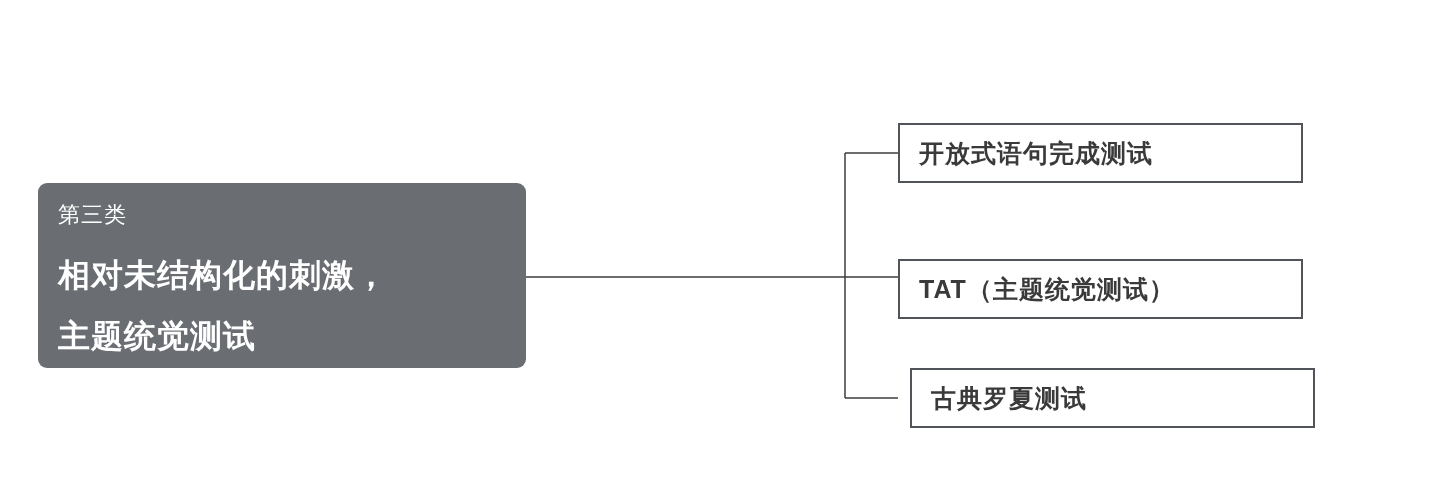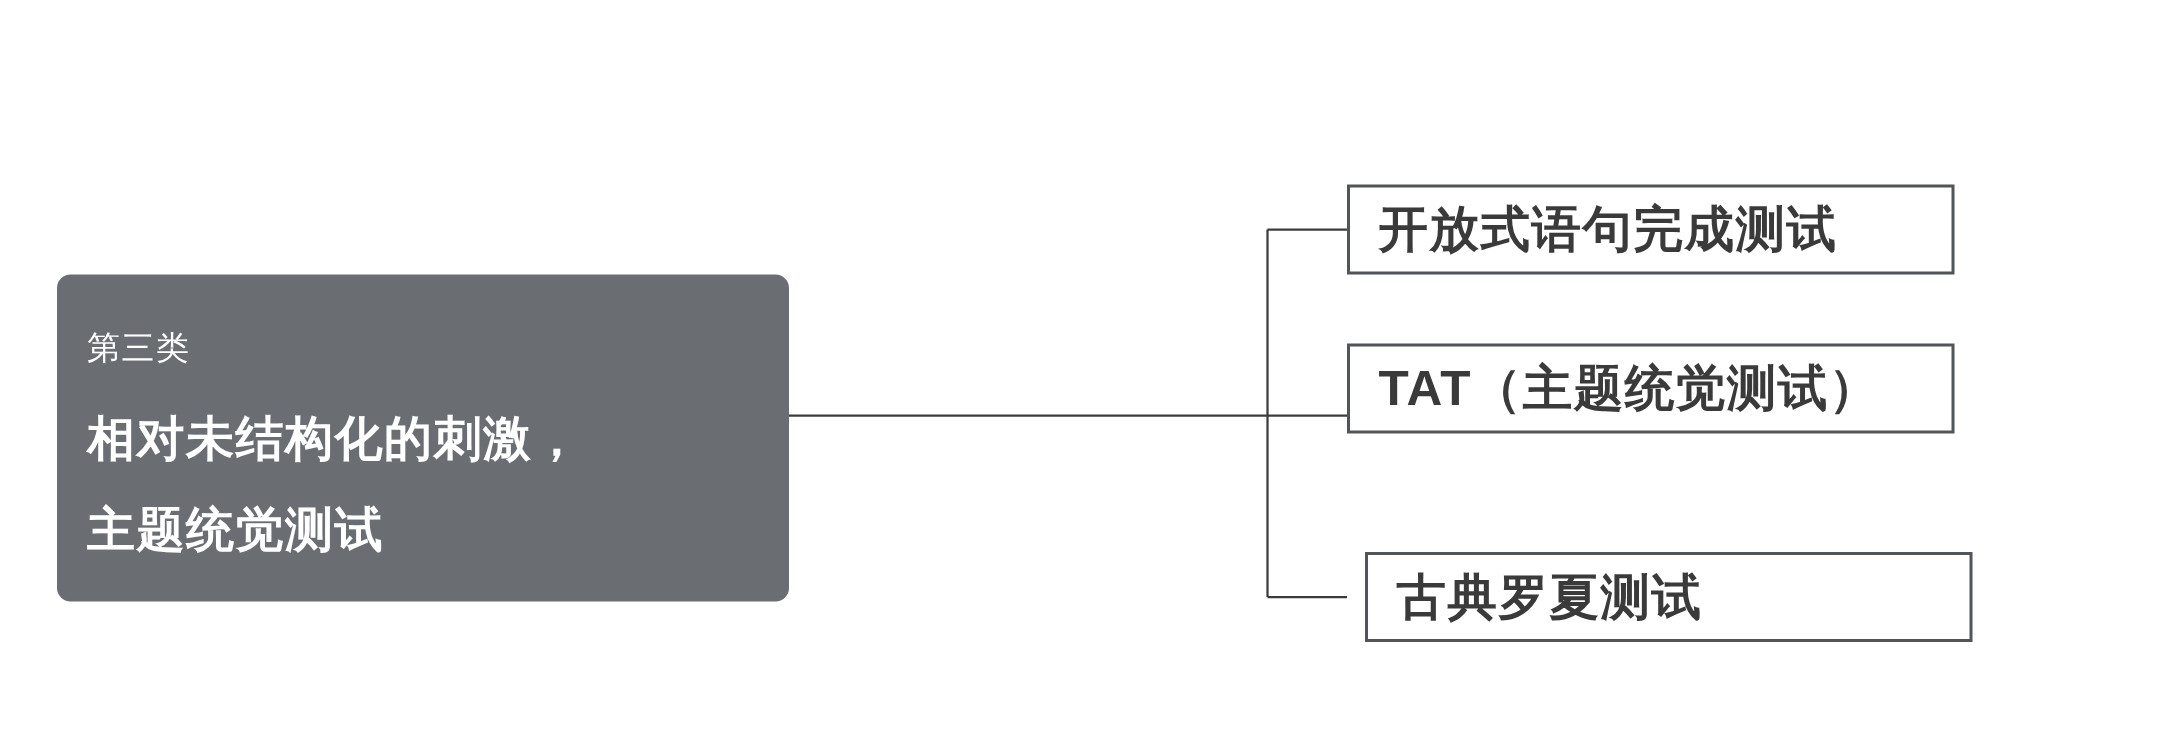--- a/index.html
+++ b/index.html
@@ -25,21 +25,21 @@
   }
   .connector-svg line {
     stroke: #3c3c3c;
     stroke-width: 1.5;
   }
   .root-node {
     position: absolute;
     left: 38px;
     top: 183px;
     width: 488px;
-    height: 218px;
+    height: 185px;
     background: #6a6e73;
     border-radius: 9px;
     box-sizing: border-box;
     padding-left: 20px;
     display: flex;
     flex-direction: column;
     justify-content: center;
     color: #ffffff;
   }
   .root-line1 {
@@ -58,27 +58,27 @@
     position: absolute;
     left: 898px;
     width: 405px;
     height: 60px;
     background: #ffffff;
     border: 2px solid #515458;
     box-sizing: border-box;
     display: flex;
     align-items: center;
     padding-left: 19px;
-    font-size: 33px;
+    font-size: 25px;
     font-weight: 700;
     color: #3a3a3a;
     letter-spacing: 1px;
   }
   .child-node.pos-1 { top: 123px; }
-  .child-node.pos-2 { top: 229px; }
+  .child-node.pos-2 { top: 259px; }
   .child-node.pos-3 { top: 368px; margin-left: 12px; }
 </style>
 </head>
 <body>
 
 <div class="stage">
 
   <svg class="connector-svg" viewBox="0 0 1439 487" xmlns="http://www.w3.org/2000/svg">
     <line x1="526" y1="277" x2="898" y2="277"></line>
     <line x1="845" y1="153" x2="845" y2="398"></line>

